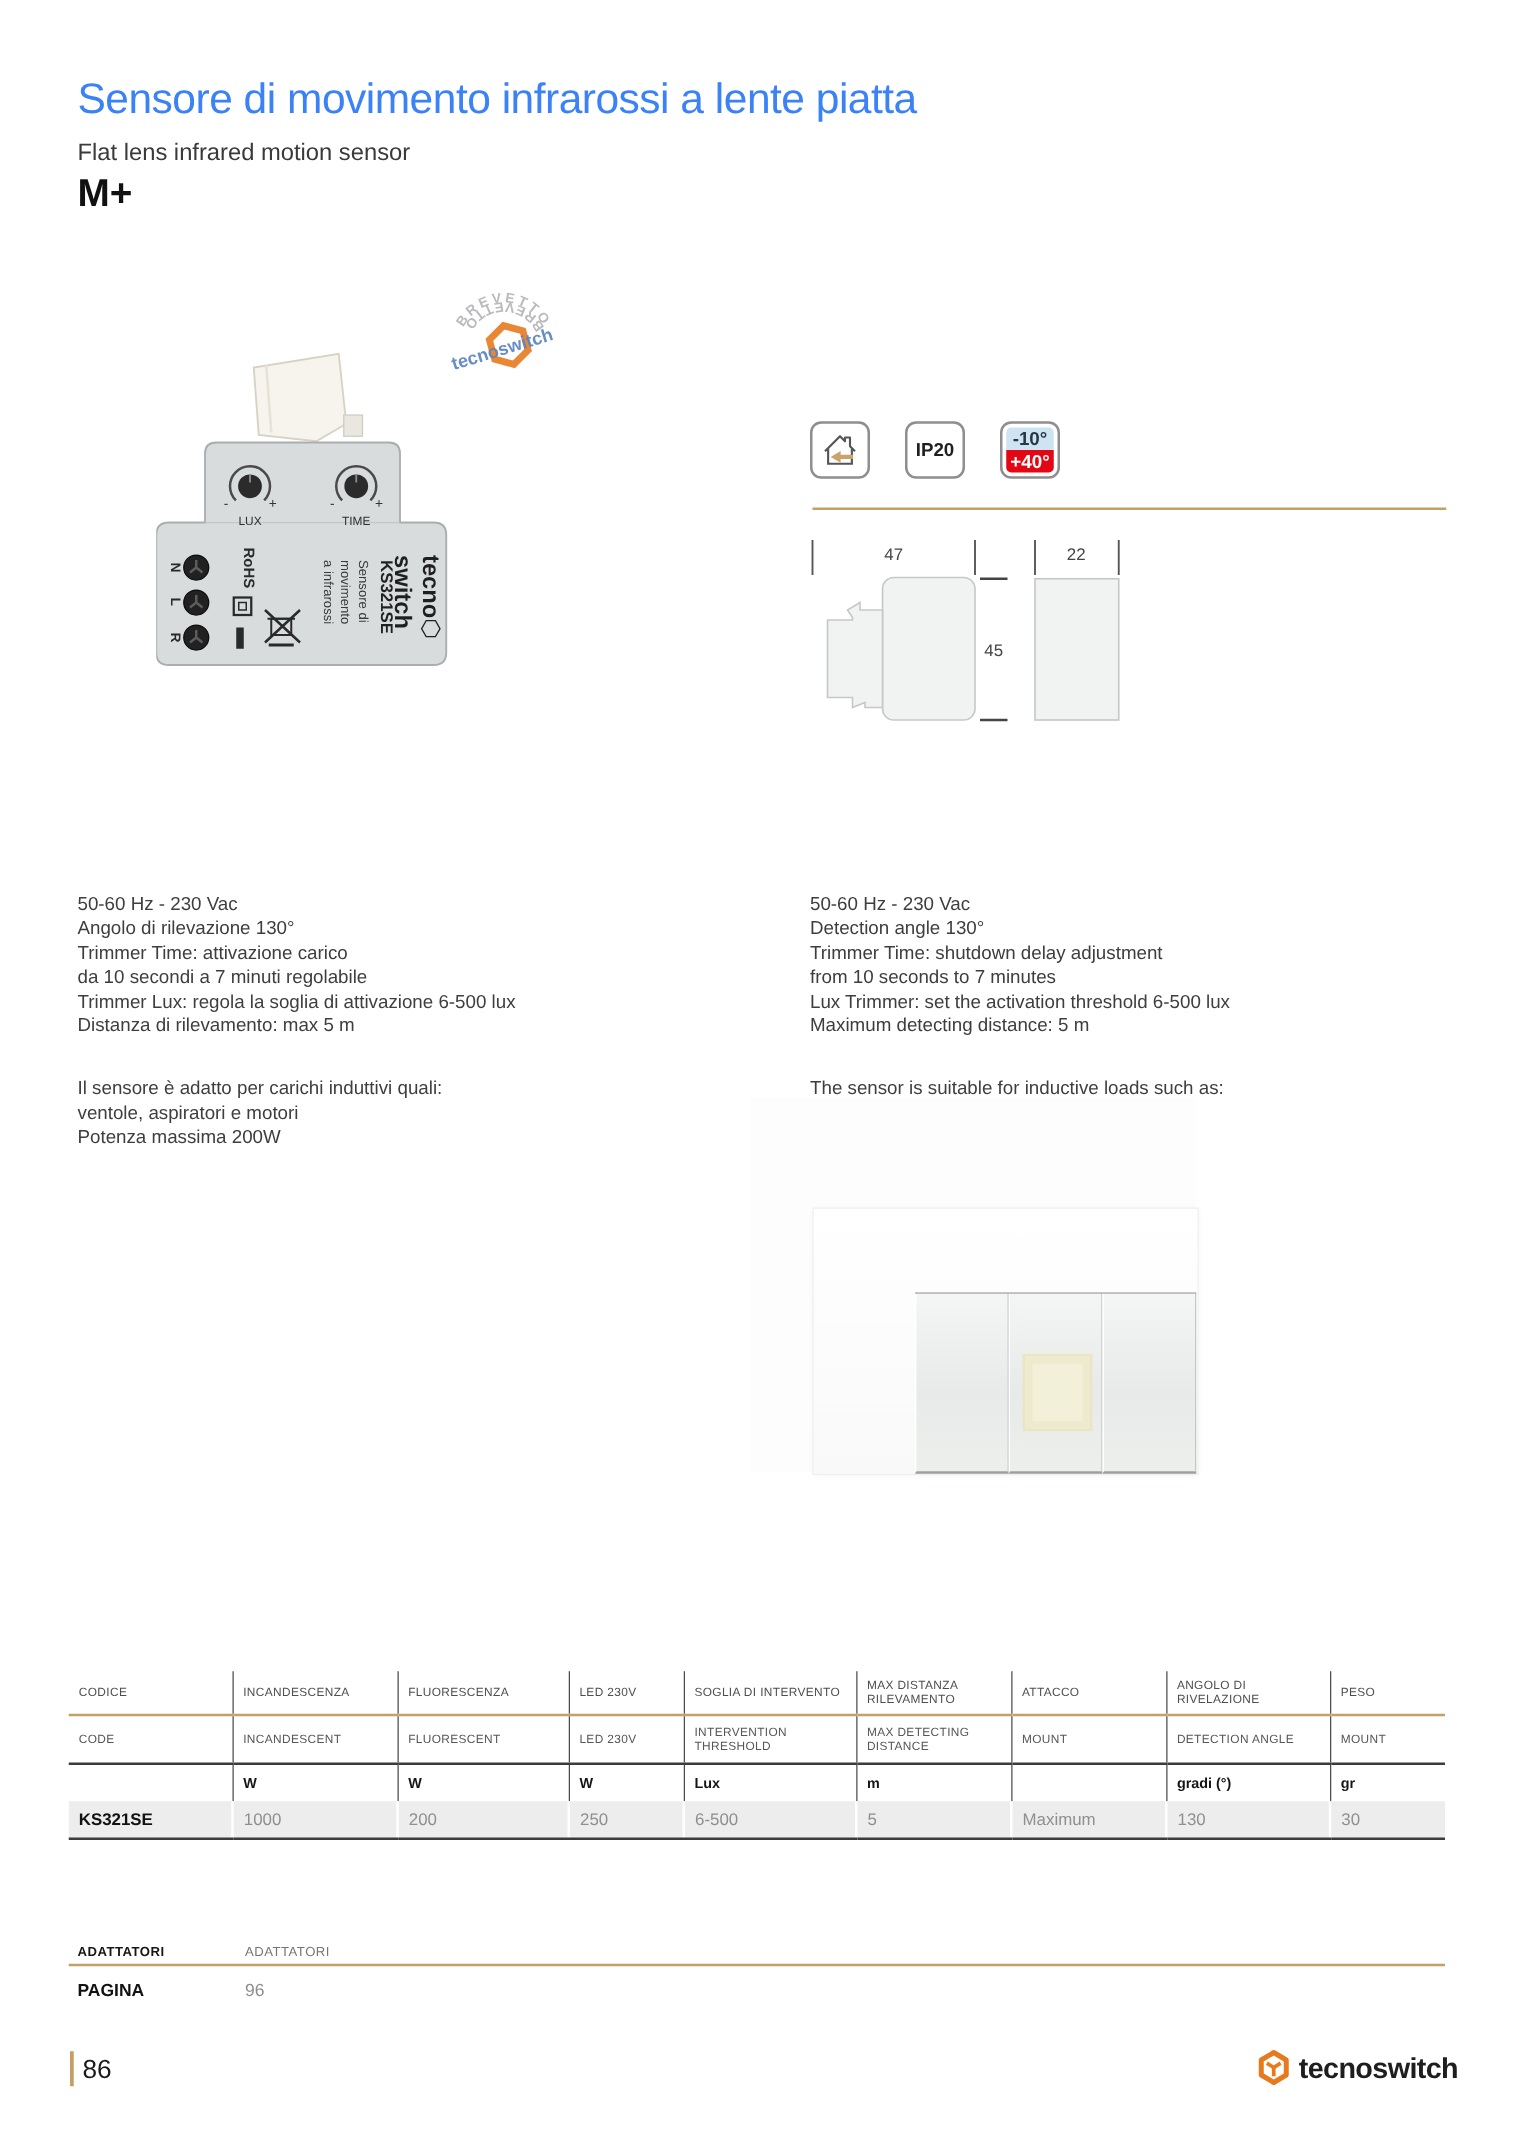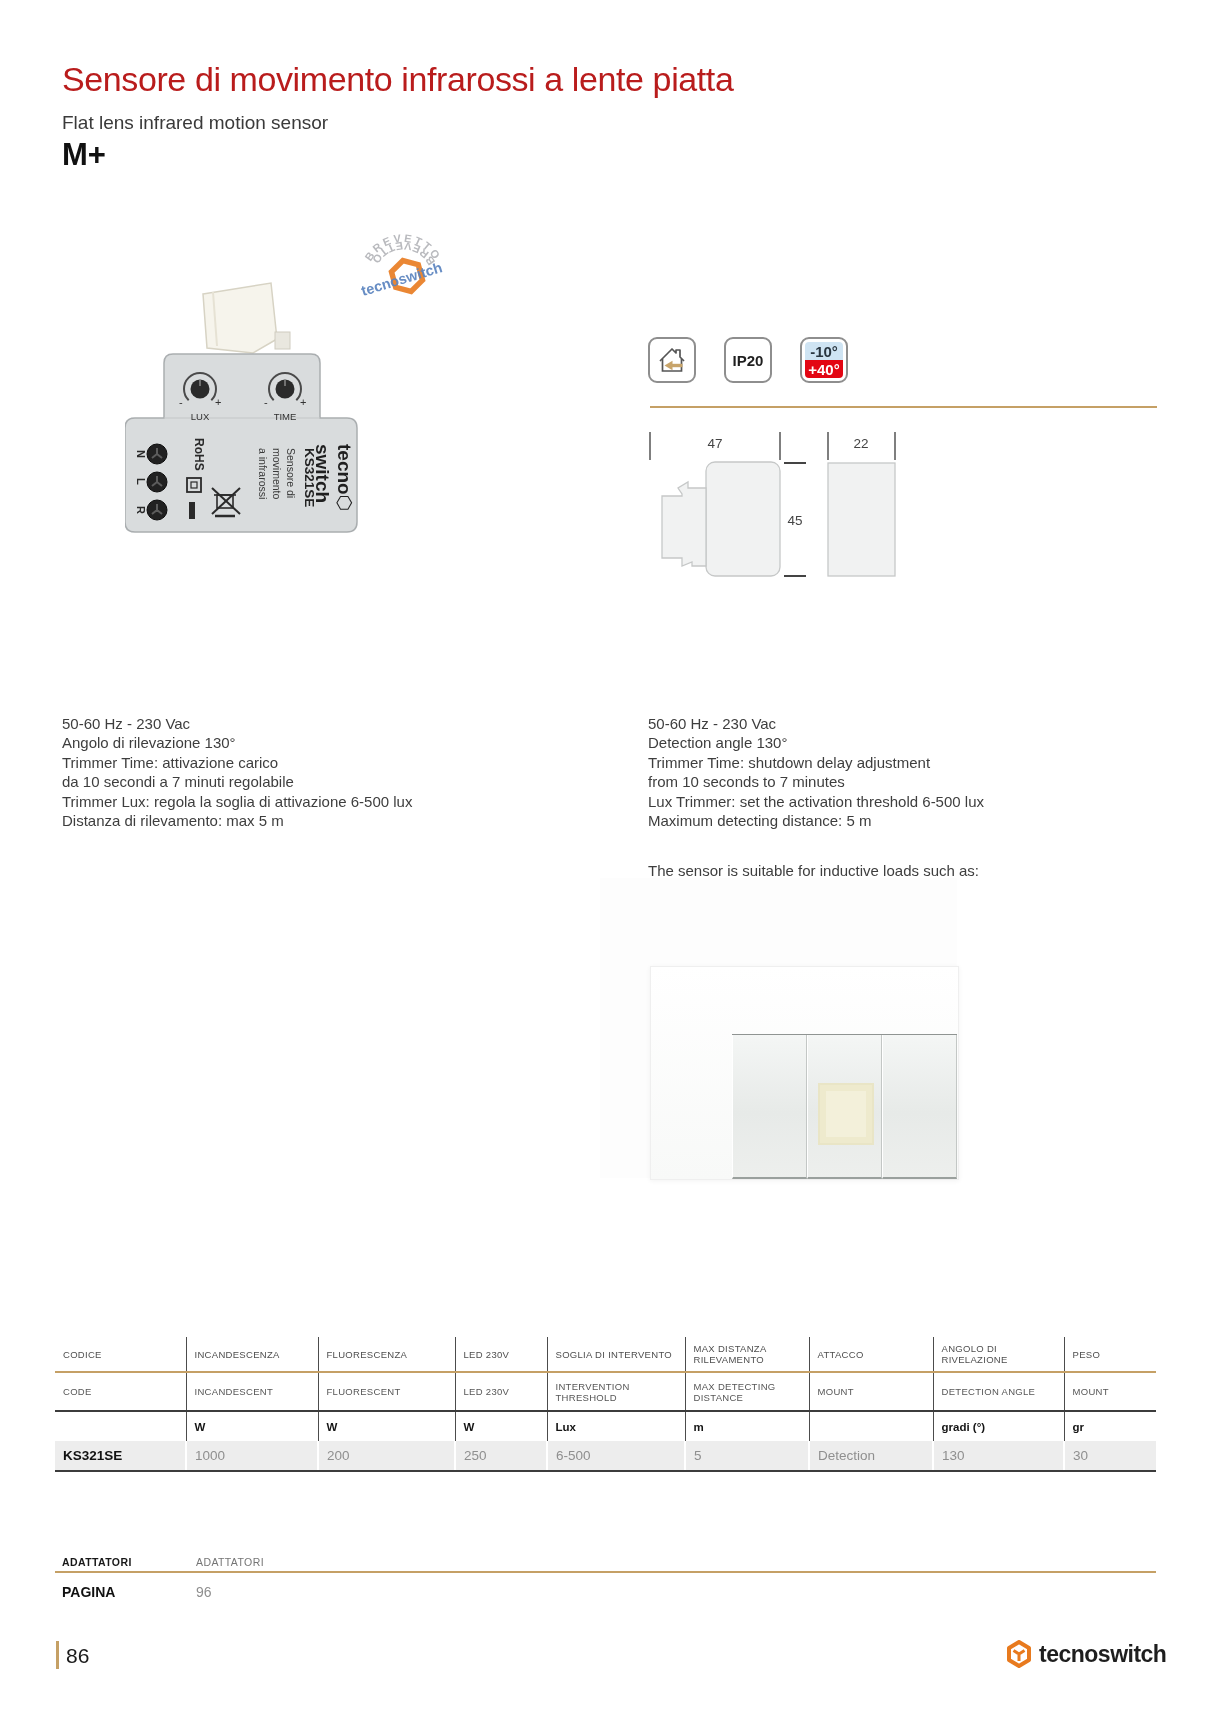--- a/index.html
+++ b/index.html
@@ -1,21 +1,21 @@
 <!DOCTYPE html>
 <html><head>
 <meta charset="utf-8">
 <style>
   html,body{margin:0;padding:0;background:#fff;}
   .page{position:relative;width:1214px;height:1716px;background:#fff;overflow:hidden;
         font-family:"Liberation Sans","DejaVu Sans",sans-serif;color:#222;}
   .abs{position:absolute;}
 
   
-  .title{left:62px;top:60px;font-size:34px;font-weight:500;letter-spacing:-0.4px;color:#b91c1c;}
+  .title{left:62px;top:60px;font-size:34px;font-weight:500;letter-spacing:-0.4px;color:#3b82f6;}
   .subtitle{left:62px;top:112px;font-size:19px;color:#3a3a3a;}
   .model{left:62px;top:137px;font-size:31px;font-weight:700;color:#111;}
 
   
   .badges{left:648px;top:337px;display:flex;gap:28px;}
   .badge{width:48px;height:46px;border:2px solid #8e8e8e;border-radius:9px;box-sizing:border-box;
          display:flex;align-items:center;justify-content:center;background:#fff;}
   .badge-ip{font-size:15px;font-weight:700;color:#1f1f1f;}
   .badge-temp{flex-direction:column;padding:3px;gap:0;}
   .temp-half{width:100%;height:50%;display:flex;align-items:center;justify-content:center;
@@ -194,20 +194,23 @@
     <rect x="180" y="39" width="67" height="113" fill="#f1f2f2" stroke="#c6c8c8" stroke-width="1.3"></rect>
   </svg>
 
   <div class="abs desc desc-it">
     <p>50-60 Hz - 230 Vac
 Angolo di rilevazione 130°
 Trimmer Time: attivazione carico
 da 10 secondi a 7 minuti regolabile
 Trimmer Lux: regola la soglia di attivazione 6-500 lux
 Distanza di rilevamento: max 5 m</p>
+    <p>Il sensore è adatto per carichi induttivi quali:
+ventole, aspiratori e motori
+Potenza massima 200W</p>
   </div>
   <div class="abs desc desc-en">
     <p>50-60 Hz - 230 Vac
 Detection angle 130°
 Trimmer Time: shutdown delay adjustment
 from 10 seconds to 7 minutes
 Lux Trimmer: set the activation threshold 6-500 lux
 Maximum detecting distance: 5 m</p>
     <p>The sensor is suitable for inductive loads such as:
 fans, exhaust fans and motors
@@ -272,21 +275,21 @@
         <td>gradi (°)</td>
         <td>gr</td>
       </tr>
       <tr class="data">
         <td class="code">KS321SE</td>
         <td>1000</td>
         <td>200</td>
         <td>250</td>
         <td>6-500</td>
         <td>5</td>
-        <td>Detection</td>
+        <td>Maximum</td>
         <td>130</td>
         <td>30</td>
       </tr>
     </tbody>
       </table>
   </div>
 
   <div class="abs acc-label">ADATTATORI</div>
   <div class="abs acc-value">ADATTATORI</div>
   <div class="abs acc-line" id="accLine" style="background: rgb(197, 160, 101);"></div>

